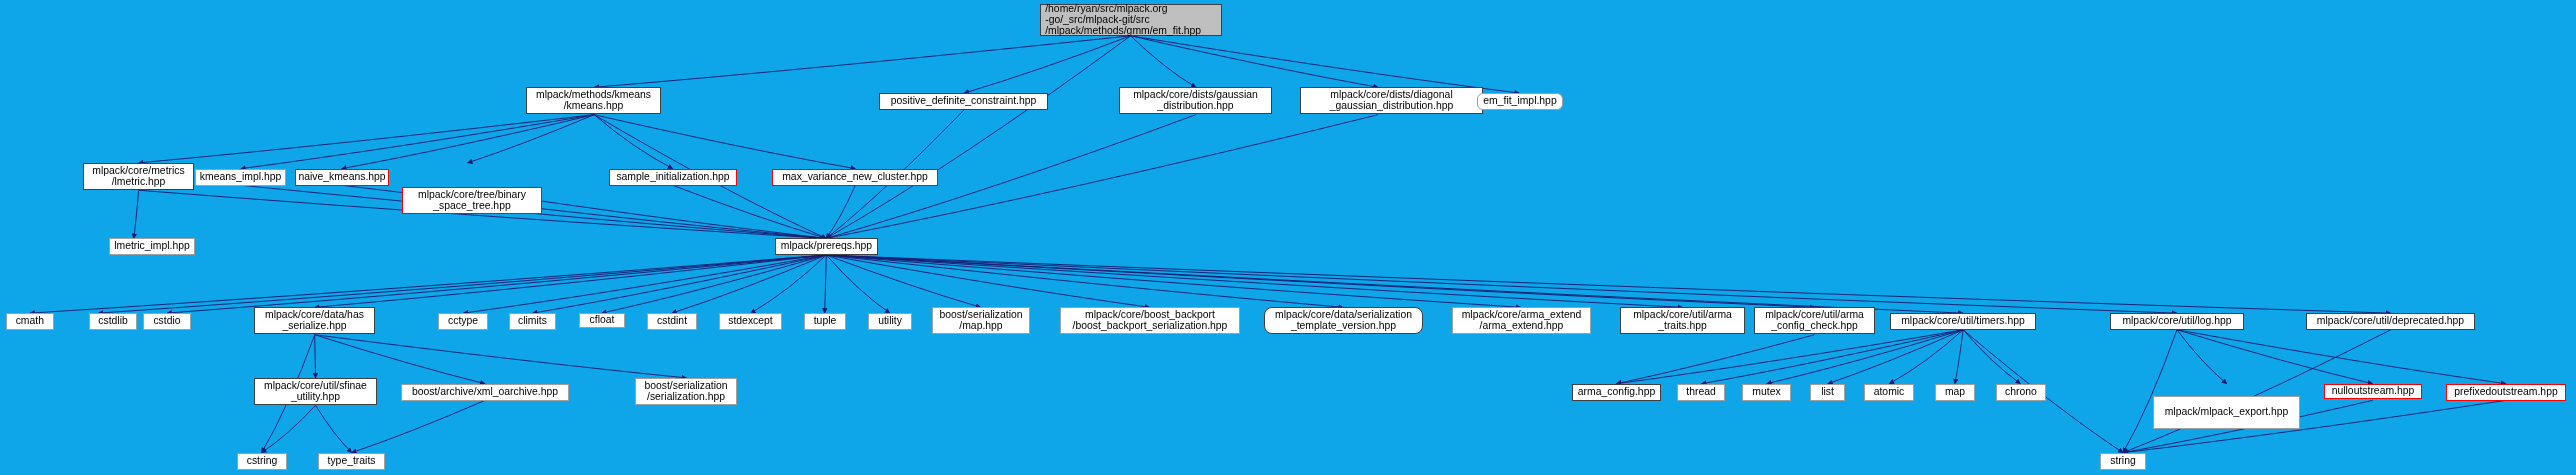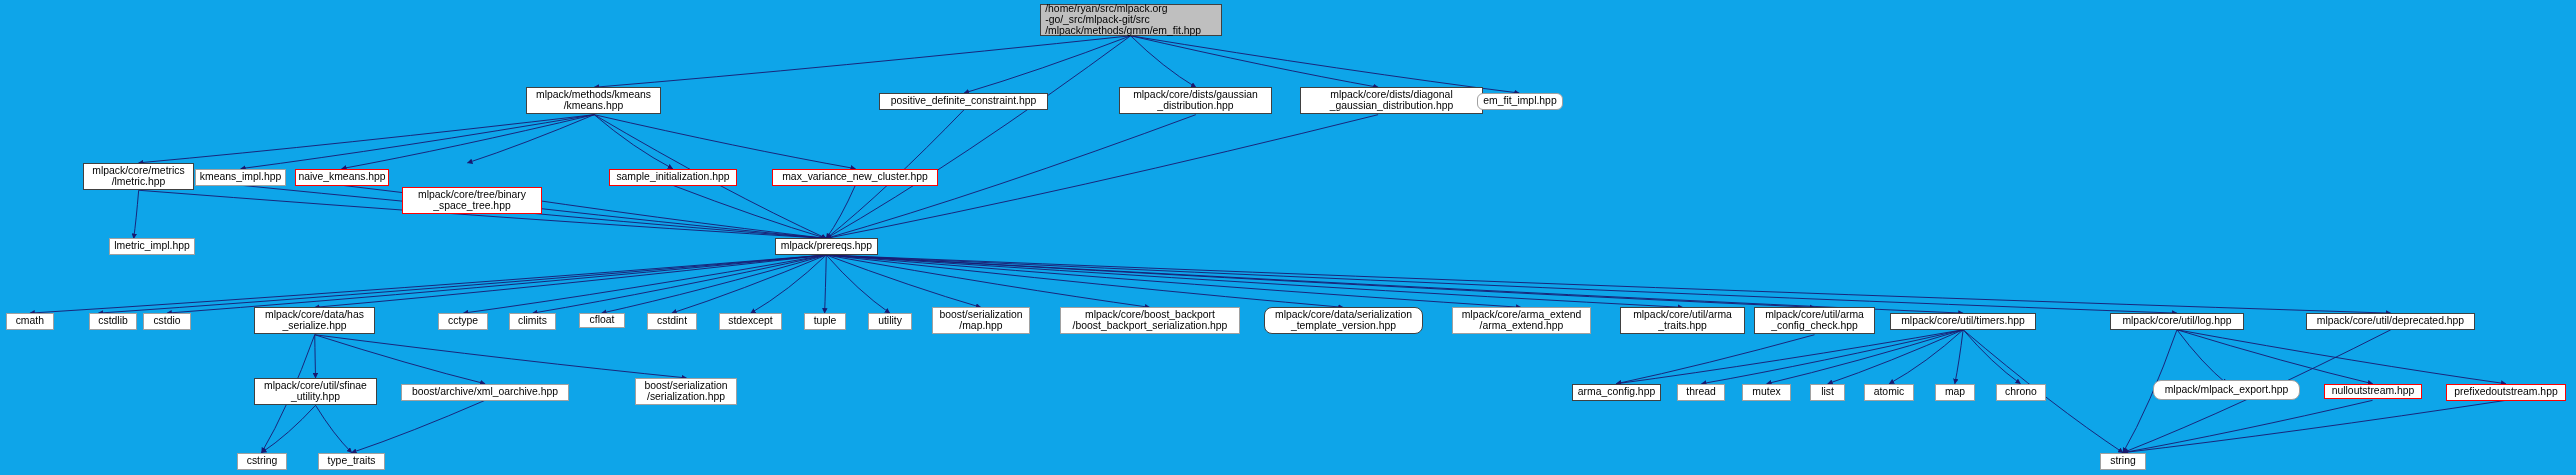--- a/index.html
+++ b/index.html
@@ -164,21 +164,21 @@
       <div class="node" style="left: 401px; top: 384px; width: 168px; height: 16.6px;">boost/archive/xml_oarchive.hpp</div>
       <div class="node" style="left: 635px; top: 378px; width: 102px; height: 27px;">boost/serialization
 /serialization.hpp</div>
       <div class="node bold" style="left: 1572px; top: 384px; width: 89px; height: 16.6px;">arma_config.hpp</div>
       <div class="node" style="left: 1677px; top: 384px; width: 48px; height: 16.6px;">thread</div>
       <div class="node" style="left: 1742px; top: 384px; width: 49px; height: 16.6px;">mutex</div>
       <div class="node" style="left: 1810px; top: 384px; width: 35px; height: 16.6px;">list</div>
       <div class="node" style="left: 1864px; top: 384px; width: 50px; height: 16.6px;">atomic</div>
       <div class="node" style="left: 1935px; top: 384px; width: 40px; height: 16.6px;">map</div>
       <div class="node" style="left: 1996px; top: 384px; width: 50px; height: 16.6px;">chrono</div>
-      <div class="node" style="left: 2153px; top: 380px; width: 147px; height: 20px; border-radius: 8px;">mlpack/mlpack_export.hpp</div>
+      <div class="node" style="left: 2153px; top: 396px; width: 147px; height: 33px;">mlpack/mlpack_export.hpp</div>
       <div class="node red" style="left: 2324px; top: 384px; width: 98px; height: 15px;">nulloutstream.hpp</div>
       <div class="node red" style="left: 2446px; top: 384px; width: 120px; height: 16.6px;">prefixedoutstream.hpp</div>
       <div class="node" style="left: 237px; top: 453px; width: 50px; height: 16.6px;">cstring</div>
       <div class="node" style="left: 318px; top: 453px; width: 67px; height: 16.6px;">type_traits</div>
       <div class="node" style="left: 2100px; top: 453px; width: 46px; height: 16.6px;">string</div>
     </div>
 </div>
 
 
 </body></html>

